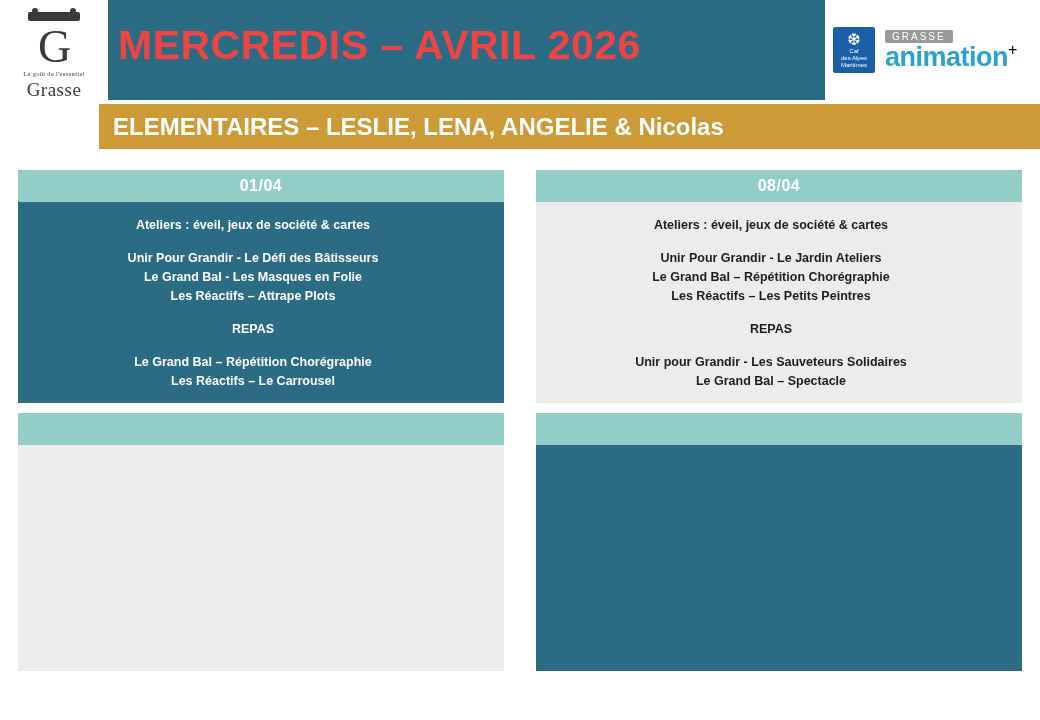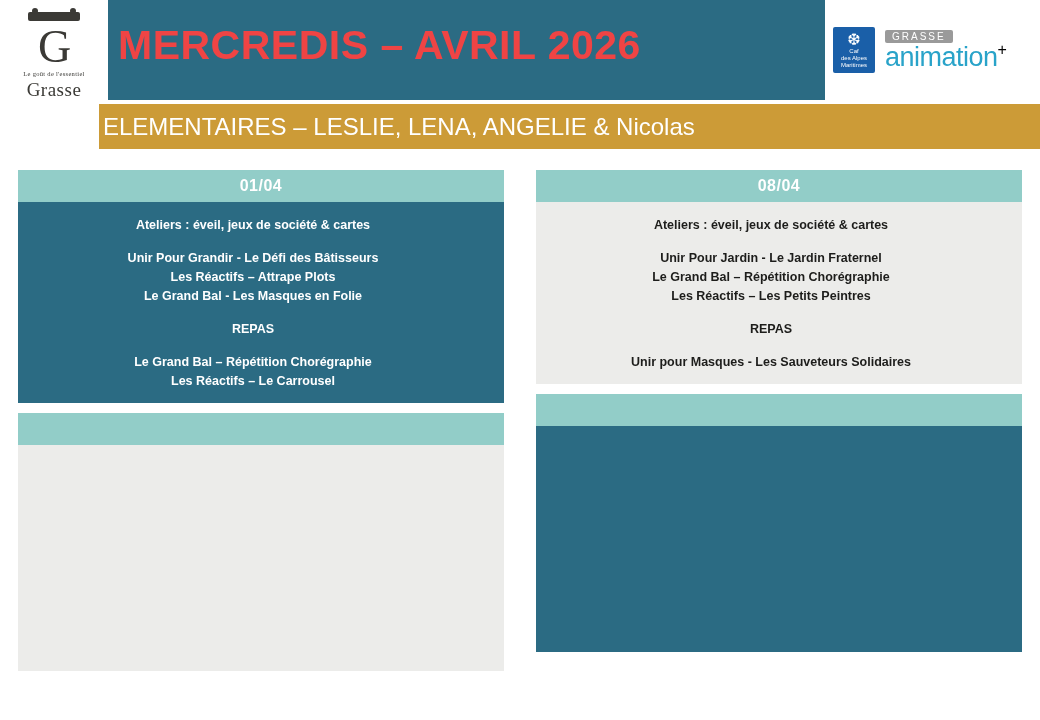--- a/index.html
+++ b/index.html
@@ -120,40 +120,40 @@
   .logo-anim .grasse-tag {
     background: #9a9a9a;
     color: #ffffff;
     font-size: 10px;
     letter-spacing: 2px;
     padding: 1px 7px;
     border-radius: 2px;
   }
   .logo-anim .animation-word {
     font-size: 27px;
-    font-weight: normal;
+    font-weight: bold;
     color: #29a3c9;
     letter-spacing: -0.5px;
     line-height: 28px;
   }
 
   
   .subtitle-band {
     position: absolute;
     left: 99px; top: 104px;
     width: 941px; height: 45px;
     background: #cc9b37;
     display: flex;
     align-items: center;
   }
   .subtitle-text {
     color: #ffffff;
     font-size: 24px;
-    font-weight: normal;
-    padding-left: 4px;
+    font-weight: bold;
+    padding-left: 14px;
     white-space: nowrap;
   }
 
   
   .col { position: absolute; width: 486px; }
   .col-left { left: 18px; }
   .col-right { left: 536px; }
 
   .day-header {
     height: 32px;
@@ -232,47 +232,48 @@
   <div class="subtitle-band">
     <div class="subtitle-text">ELEMENTAIRES – LESLIE, LENA, ANGELIE &amp; Nicolas</div>
   </div>
 
   <div class="col col-left" style="top:170px;border-radius:8px;">
     <div class="day-header">01/04</div>
     <div class="day-body dark" id="col0body">
         <div>Ateliers : éveil, jeux de société &amp; cartes</div>
         <div class="line-gap"></div>
         <div>Unir Pour Grandir - Le Défi des Bâtisseurs</div>
+        <div>Le Grand Bal - Les Masques en Folie</div>
         <div>Les Réactifs – Attrape Plots</div>
-        <div>Le Grand Bal - Les Masques en Folie</div>
         <div class="line-gap"></div>
         <div>REPAS</div>
         <div class="line-gap"></div>
         <div>Le Grand  Bal – Répétition Chorégraphie</div>
         <div>Les Réactifs – Le Carrousel</div>
       </div>
     <div class="sep"></div>
     <div class="panel-block">
       <div class="day-header empty"></div>
       <div class="panel-body-empty light" id="col0body2"></div>
     </div>
   </div>
 
   <div class="col col-right" style="top:170px;border-radius:23px;">
     <div class="day-header">08/04</div>
     <div class="day-body light" id="col1body">
         <div>Ateliers : éveil, jeux de société &amp; cartes</div>
         <div class="line-gap"></div>
-        <div>Unir Pour Jardin - Le Jardin Fraternel</div>
+        <div>Unir Pour Grandir - Le Jardin Ateliers</div>
         <div>Le Grand Bal – Répétition Chorégraphie</div>
         <div>Les Réactifs – Les Petits Peintres</div>
         <div class="line-gap"></div>
         <div>REPAS</div>
         <div class="line-gap"></div>
-        <div>Unir pour Masques - Les Sauveteurs Solidaires</div>
+        <div>Unir pour Grandir - Les Sauveteurs Solidaires</div>
+        <div>Le Grand Bal – Spectacle</div>
       </div>
     <div class="sep"></div>
     <div class="panel-block">
       <div class="day-header empty"></div>
       <div class="panel-body-empty dark" id="col1body2"></div>
     </div>
   </div>
 
 </div>
 

